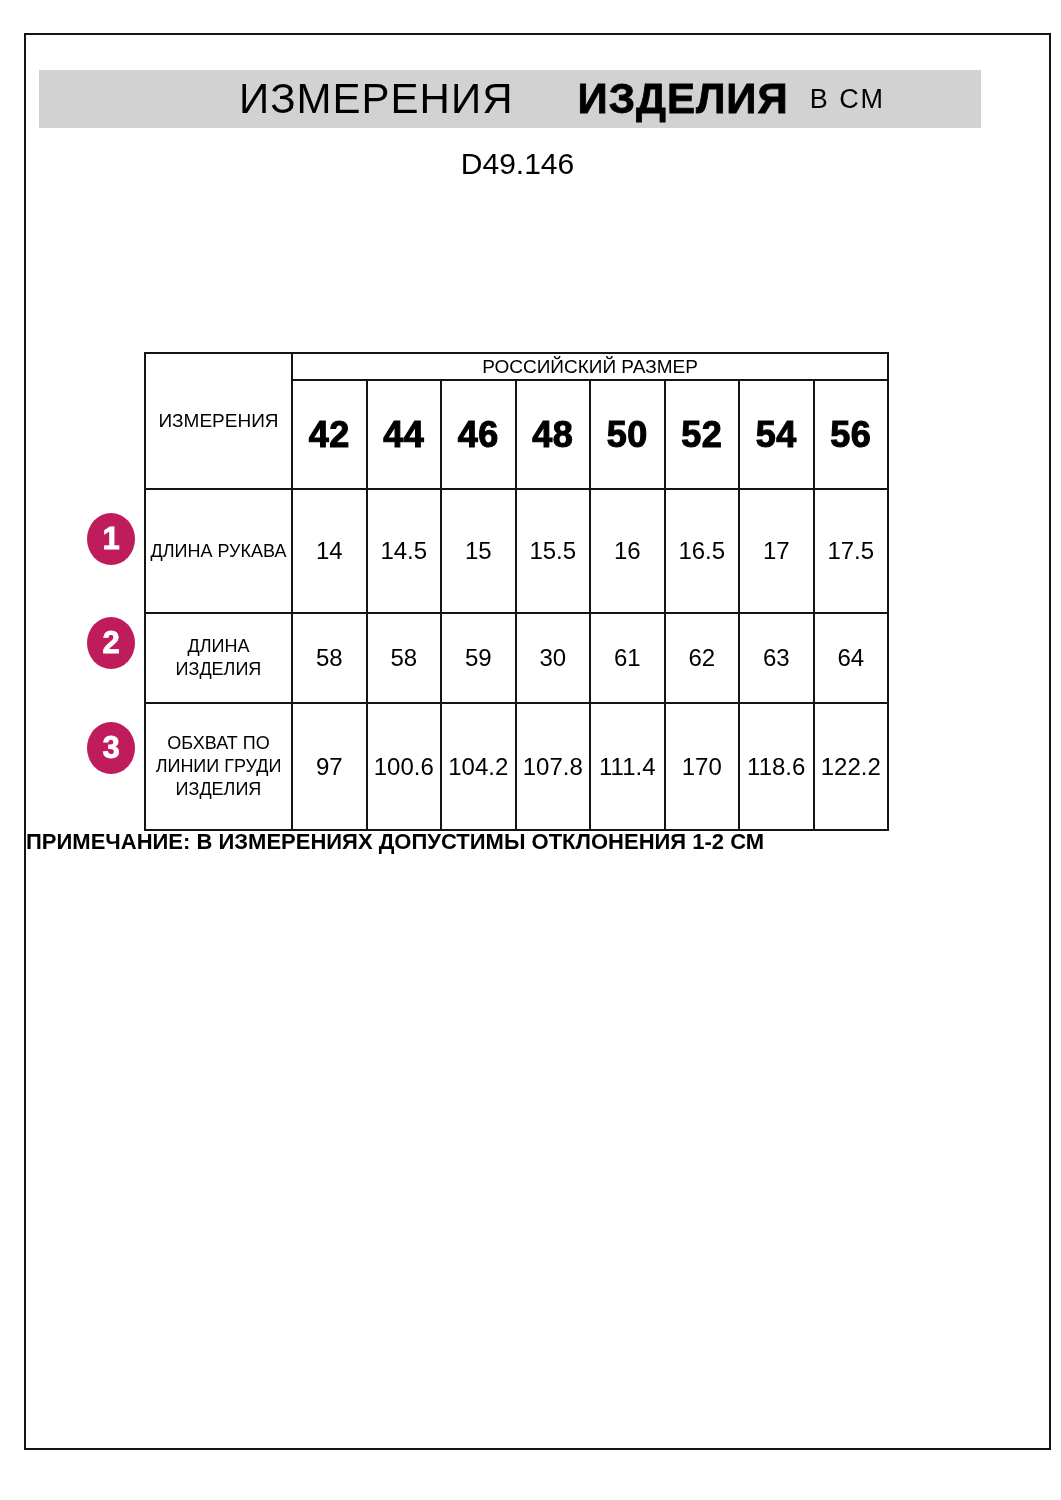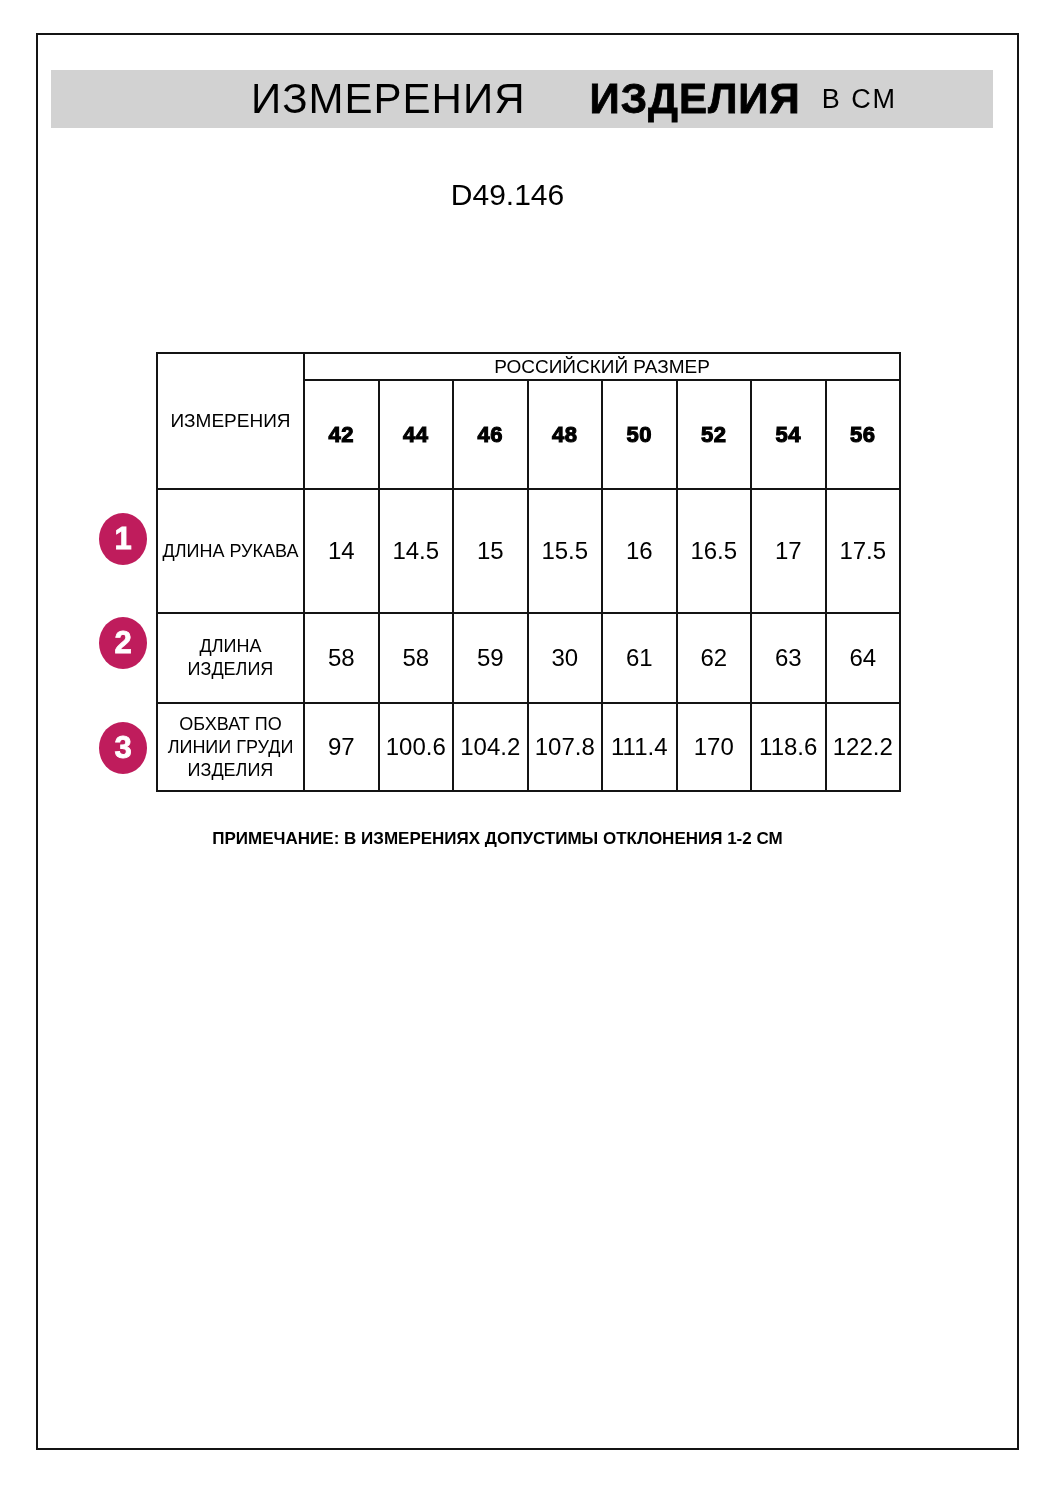--- a/index.html
+++ b/index.html
@@ -10,26 +10,27 @@
     color: #000;
   }
   body {
     position: relative;
     width: 1061px;
     height: 1500px;
     overflow: hidden;
   }
   .page {
     position: absolute;
-    left: 36px;
+    left: 24px;
     top: 33px;
     width: 979px;
     height: 1413px;
     border: 2px solid #141414;
     background: #fff;
+    padding-left: 44px;
   }
   
   .banner {
     position: absolute;
     left: 13px;
     top: 35px;
     width: 942px;
     height: 58px;
     background: var(--color-banner, #d2d2d2);
     display: flex;
@@ -59,21 +60,20 @@
   }
   
   .product-code {
     position: absolute;
     top: 112px;
     left: 0;
     right: 40px;
     text-align: center;
     font-size: 30px;
     font-weight: 400;
-    margin-top: 31px;
   }
   .description {
     position: absolute;
     top: 152px;
     left: 0;
     right: 0;
     text-align: center;
     font-size: 21.5px;
     line-height: 29px;
     white-space: pre-line;
@@ -100,21 +100,21 @@
   td.meas-header {
     font-size: 19px;
     font-weight: 400;
   }
   td.group-header {
     font-size: 19px;
     font-weight: 400;
     height: 25px;
   }
   tr.sizes-row td {
-    font-size: 22px;
+    font-size: 36px;
     font-weight: 900;
     -webkit-text-stroke: 1.1px #000;
     letter-spacing: 0.5px;
   }
   td.row-label {
     font-size: 18px;
     font-weight: 400;
     line-height: 23px;
     white-space: pre-line;
   }
@@ -140,22 +140,21 @@
   }
   .badge.b1 { top: 161px; }
   .badge.b2 { top: 265px; }
   .badge.b3 { top: 370px; }
   
   .note {
     position: absolute;
     top: 794px;
     left: 0;
     right: 60px;
-    text-align: center;
-    font-size: 17px;
+    font-size: 22px;
     font-weight: 700;
   }
 </style>
 </head>
 <body>
 
 <div class="page">
 
   <div class="banner">
     <span class="t1">ИЗМЕРЕНИЯ</span>
@@ -215,21 +214,21 @@
 ИЗДЕЛИЯ</td>
           <td class="val">58</td>
           <td class="val">58</td>
           <td class="val">59</td>
           <td class="val">30</td>
           <td class="val">61</td>
           <td class="val">62</td>
           <td class="val">63</td>
           <td class="val">64</td>
         </tr>
-        <tr style="height:88px">
+        <tr style="height:127px">
           <td class="row-label">ОБХВАТ ПО
 ЛИНИИ ГРУДИ
 ИЗДЕЛИЯ</td>
           <td class="val">97</td>
           <td class="val">100.6</td>
           <td class="val">104.2</td>
           <td class="val">107.8</td>
           <td class="val">111.4</td>
           <td class="val">170</td>
           <td class="val">118.6</td>

